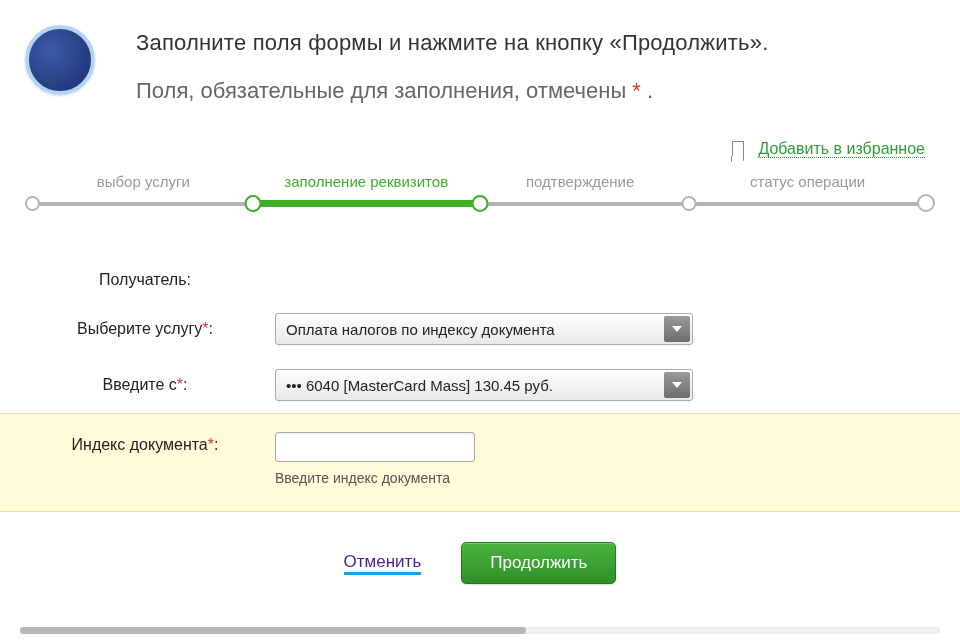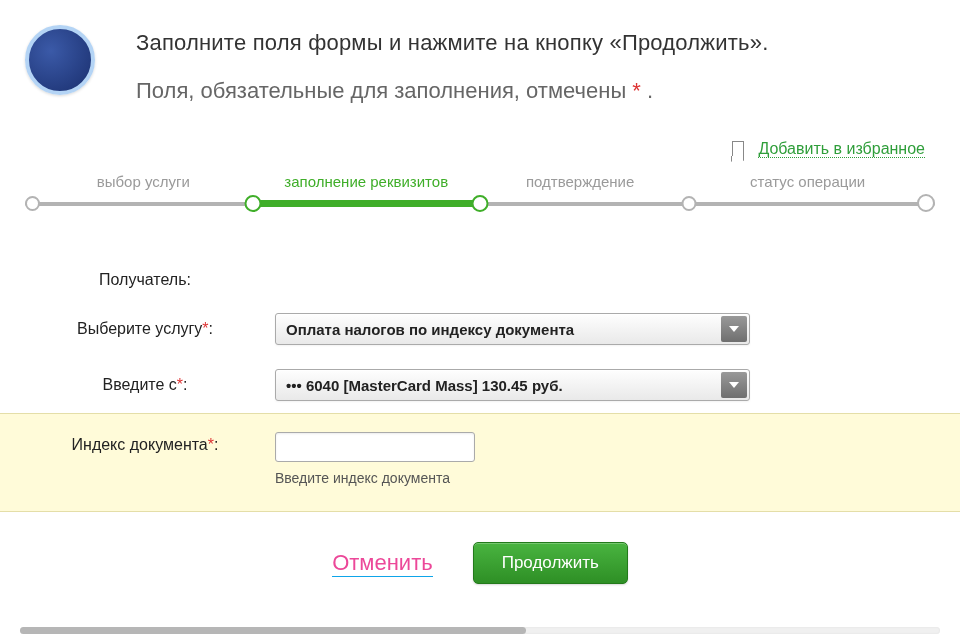--- a/index.html
+++ b/index.html
@@ -83,21 +83,21 @@
       padding-top: 18px; padding-bottom: 25px;
     }
     .row .lab {
       width: 245px; text-align: center; padding-right: 15px;
       font-size: 16px; color: #222;
     }
     .row .val { flex: 1; font-size: 16px; color: #333; }
     .row .val .hint { font-size: 14px; color: #555; margin-top: 8px; }
 
     .select-wrap {
-      position: relative; width: 475px; font-weight: bold;
+      position: relative; width: 418px;
     }
     .select {
       width: 100%; height: 32px; padding: 0 38px 0 10px;
       background: linear-gradient(#fefefe, #e9e9e9);
       border: 1px solid #aaa; border-radius: 3px;
       font-size: 15px; color: #222; text-align: left;
       cursor: pointer;
       display: flex; align-items: center;
       box-shadow: inset 0 1px 0 #fff, 0 1px 2px rgba(0,0,0,.05);
     }
@@ -116,22 +116,22 @@
       border: 1px solid #aaa; border-radius: 3px;
       background: #fff; font-size: 15px;
       box-shadow: inset 0 1px 2px rgba(0,0,0,.08);
     }
 
     .actions {
       display: flex; justify-content: center; align-items: center;
       gap: 40px; margin-top: 30px;
     }
     .cancel-link {
-      color: #ec4899; font-size: 22px;
-      border-bottom: 1px solid #0ea5e9; text-decoration: none; cursor: pointer;
+      color: #4c1d95; font-size: 17px;
+      border-bottom: 3px solid #0ea5e9; text-decoration: none; cursor: pointer;
     }
     .continue-btn {
       background: linear-gradient(#49b440, #2e8f25);
       border: 1px solid #237a1b;
       color: #fff; font-size: 17px; font-weight: 400;
       padding: 10px 28px; border-radius: 5px;
       cursor: pointer;
       box-shadow: inset 0 1px 0 rgba(255,255,255,.25), 0 1px 2px rgba(0,0,0,.15);
     }
 

